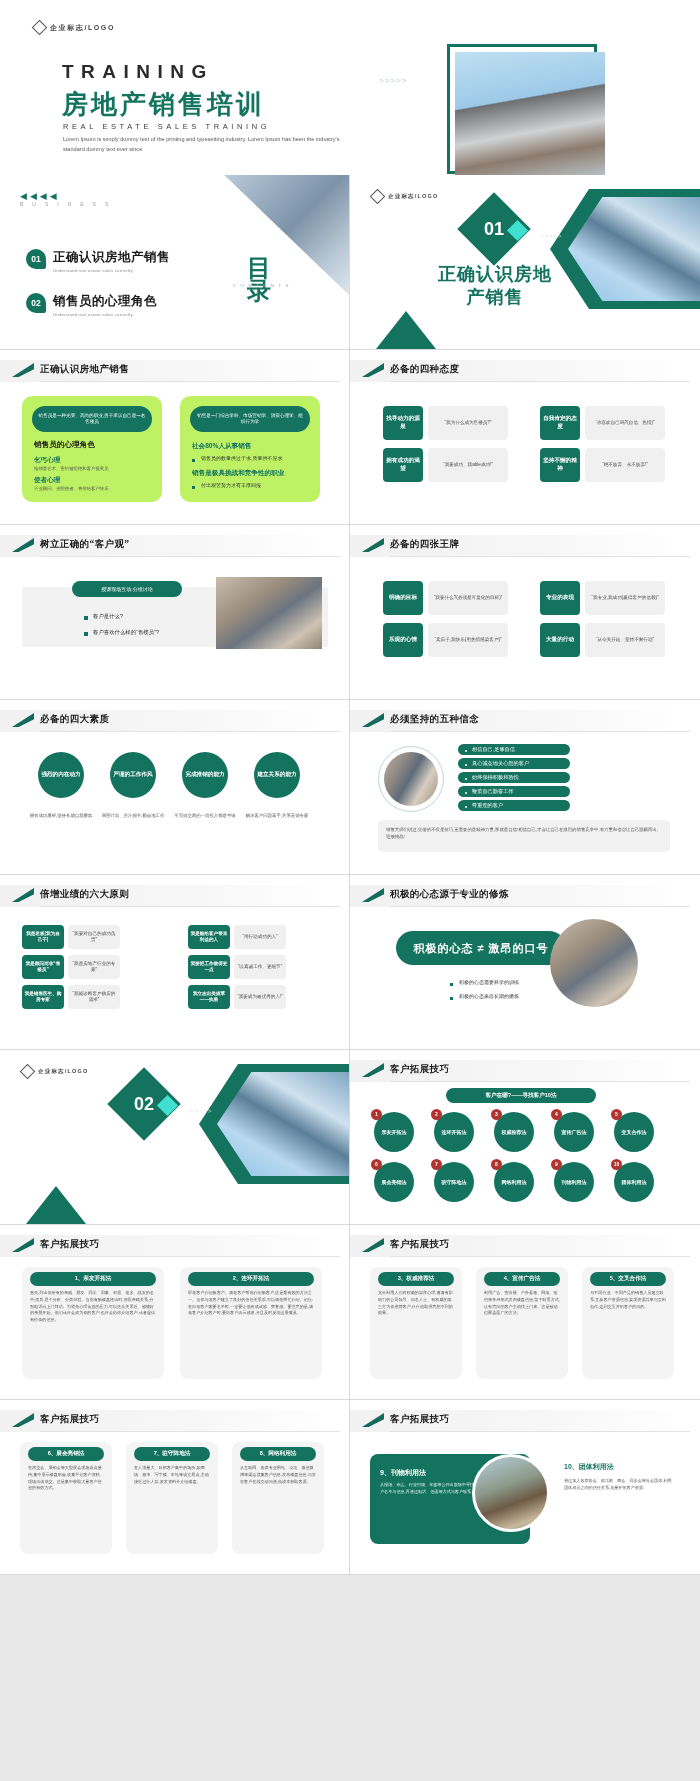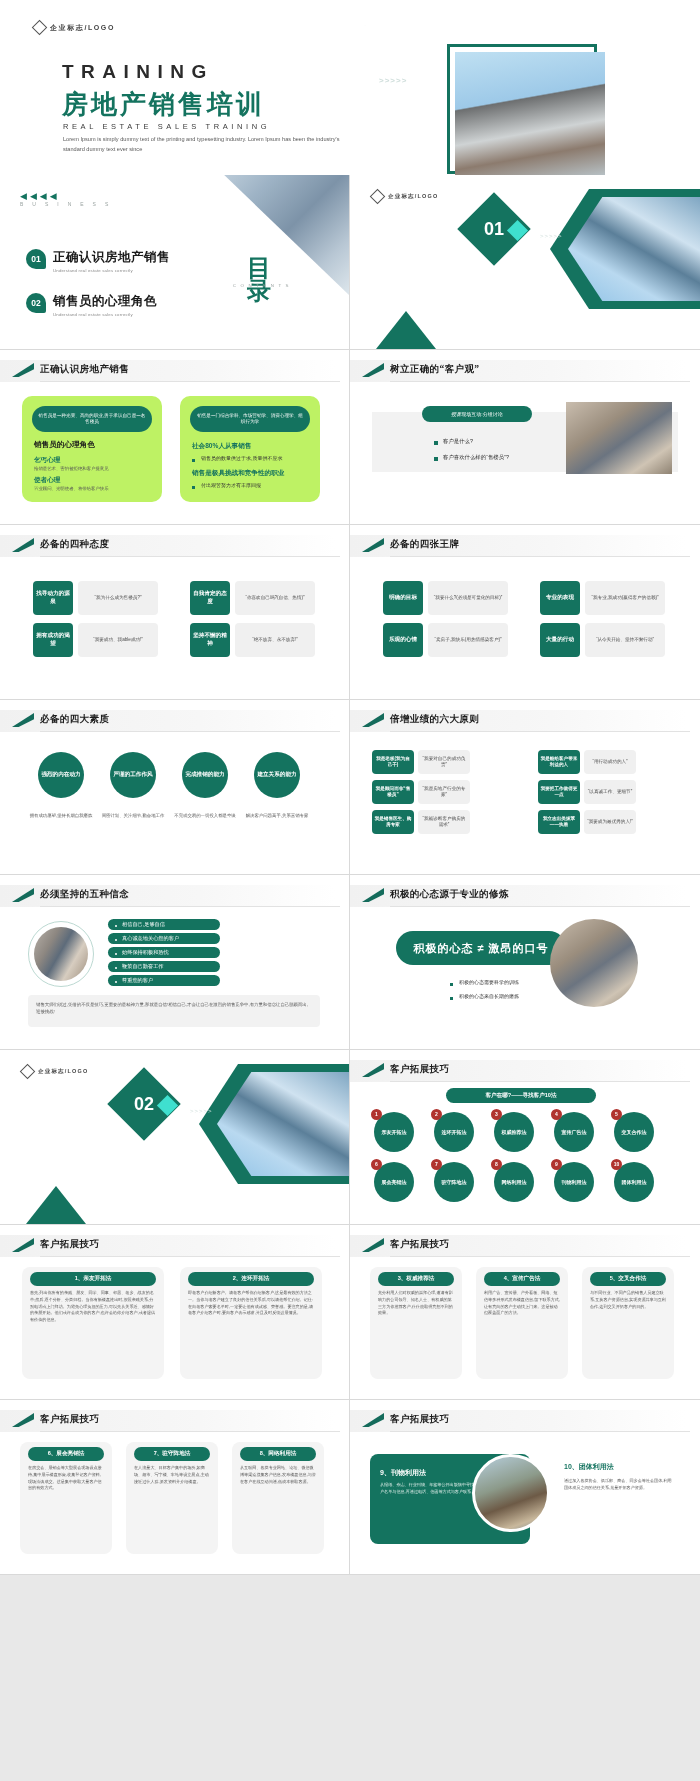--- a/index.html
+++ b/index.html
@@ -196,20 +196,22 @@
         <div class="dia"></div>
         <div class="txt" style="font-size:5.5px;letter-spacing:1.2px">企业标志/LOGO</div>
       </div>
       <div class="shape">
         <div class="chv"></div>
           <div class="pic ph-glass"></div>
       </div>
       <div class="diamond"></div>
       <div class="dacc"></div>
       <div class="dnum">01</div>
+      <div class="dttl" style="white-space:pre-line">正确认识房地
+产销售</div>
       <div class="botTri"></div>
       <div class="lilarrow">&gt;&gt;&gt;&gt;&gt;</div>
     </div>
 
     <div class="cell">
       <div class="sec-head">
         <div class="band"></div>
           <div class="tick"></div>
         <div class="ttl">正确认识房地产销售</div>
         <div class="rule"></div>
@@ -230,34 +232,20 @@
         <div class="pill" style="margin:10px 10px 0;height:26px;font-size:4.6px;padding:0 6px;">销售是一门综合学科、市场营销学、消费心理学、组织行为学</div>
         <div style="margin:10px 0 0 12px;">
           <div class="subh">社会80%人从事销售</div>
           <div class="bul" style="margin-top:4px">销售员的数量供过于求,质量供不应求</div>
         </div>
         <div style="margin:8px 0 0 12px;">
           <div class="subh">销售是极具挑战和竞争性的职业</div>
           <div class="bul" style="margin-top:4px">付出艰苦努力才有丰厚回报</div>
         </div>
       </div>
-    </div>
-
-    <div class="cell">
-      <div class="sec-head">
-        <div class="band"></div>
-          <div class="tick"></div>
-        <div class="ttl">树立正确的“客户观”</div>
-        <div class="rule"></div>
-      </div>
-      <div style="position:absolute;left:22px;top:62px;width:306px;height:60px;background:#f2f2f2;"></div>
-      <div class="pill" style="position:absolute;left:72px;top:56px;width:110px;height:16px;font-size:5px;">授课现场互动:分组讨论</div>
-      <div class="hsq" style="position:absolute;left:84px;top:88px;">客户是什么?</div>
-      <div class="hsq" style="position:absolute;left:84px;top:104px;">客户喜欢什么样的“售楼员”?</div>
-      <div class="ph-desk" style="position:absolute;left:216px;top:52px;width:106px;height:72px;"></div>
     </div>
 
     <div class="cell">
       <div class="sec-head">
         <div class="band"></div>
           <div class="tick"></div>
         <div class="ttl">必备的四种态度</div>
         <div class="rule"></div>
       </div>
       <div class="tag" style="position:absolute;left:33px;top:56px;width:40px;height:34px;">找寻动力的源泉</div>
@@ -267,20 +255,34 @@
       <div class="tag" style="position:absolute;left:33px;top:98px;width:40px;height:34px;">拥有成功的渴望</div>
       <div class="quote" style="position:absolute;left:78px;top:98px;width:80px;height:34px;">“我要成功、我able成功!”</div>
       <div class="tag" style="position:absolute;left:190px;top:98px;width:40px;height:34px;">坚持不懈的精神</div>
       <div class="quote" style="position:absolute;left:235px;top:98px;width:80px;height:34px;">“绝不放弃、永不放弃!”</div>
     </div>
 
     <div class="cell">
       <div class="sec-head">
         <div class="band"></div>
           <div class="tick"></div>
+        <div class="ttl">树立正确的“客户观”</div>
+        <div class="rule"></div>
+      </div>
+      <div style="position:absolute;left:22px;top:62px;width:306px;height:60px;background:#f2f2f2;"></div>
+      <div class="pill" style="position:absolute;left:72px;top:56px;width:110px;height:16px;font-size:5px;">授课现场互动:分组讨论</div>
+      <div class="hsq" style="position:absolute;left:84px;top:88px;">客户是什么?</div>
+      <div class="hsq" style="position:absolute;left:84px;top:104px;">客户喜欢什么样的“售楼员”?</div>
+      <div class="ph-desk" style="position:absolute;left:216px;top:52px;width:106px;height:72px;"></div>
+    </div>
+
+    <div class="cell">
+      <div class="sec-head">
+        <div class="band"></div>
+          <div class="tick"></div>
         <div class="ttl">必备的四张王牌</div>
         <div class="rule"></div>
       </div>
       <div class="tag" style="position:absolute;left:33px;top:56px;width:40px;height:34px;">明确的目标</div>
       <div class="quote" style="position:absolute;left:78px;top:56px;width:80px;height:34px;">“我要什么?(必须是可量化的目标)”</div>
       <div class="tag" style="position:absolute;left:190px;top:56px;width:40px;height:34px;">专业的表现</div>
       <div class="quote" style="position:absolute;left:235px;top:56px;width:80px;height:34px;">“我专业,我成功(赢得客户的信赖)”</div>
       <div class="tag" style="position:absolute;left:33px;top:98px;width:40px;height:34px;">乐观的心情</div>
       <div class="quote" style="position:absolute;left:78px;top:98px;width:80px;height:34px;">“卖房子,我快乐(用热情感染客户)”</div>
       <div class="tag" style="position:absolute;left:190px;top:98px;width:40px;height:34px;">大量的行动</div>
@@ -295,20 +297,38 @@
         <div class="rule"></div>
       </div>
       <div class="circ" style="position:absolute;left:38px;top:52px;width:46px;height:46px;">强烈的内在动力</div>
       <div class="body5" style="position:absolute;left:26px;top:112px;width:70px;text-align:center;">拥有成功愿望,坚持长期自我磨炼</div>
       <div class="circ" style="position:absolute;left:110px;top:52px;width:46px;height:46px;">严谨的工作作风</div>
       <div class="body5" style="position:absolute;left:98px;top:112px;width:70px;text-align:center;">周密计划、关注细节,勤奋地工作</div>
       <div class="circ" style="position:absolute;left:182px;top:52px;width:46px;height:46px;">完成推销的能力</div>
       <div class="body5" style="position:absolute;left:170px;top:112px;width:70px;text-align:center;">不完成交易的一切投入都是空谈</div>
       <div class="circ" style="position:absolute;left:254px;top:52px;width:46px;height:46px;">建立关系的能力</div>
       <div class="body5" style="position:absolute;left:242px;top:112px;width:70px;text-align:center;">解决客户问题高手,关系营销专家</div>
+    </div>
+
+    <div class="cell">
+      <div class="sec-head">
+        <div class="band"></div>
+          <div class="tick"></div>
+        <div class="ttl">必须坚持的五种信念</div>
+        <div class="rule"></div>
+      </div>
+      <div style="position:absolute;left:28px;top:46px;width:66px;height:66px;border-radius:50%;border:1px solid #bcd9d2;"></div>
+      <div class="ph-hands" style="position:absolute;left:34px;top:52px;width:54px;height:54px;border-radius:50%;"></div>
+      <div class="bar" style="position:absolute;left:108px;top:44px;width:112px;height:11px;">相信自己,足够自信</div>
+      <div class="bar" style="position:absolute;left:108px;top:58px;width:112px;height:11px;">真心诚意地关心您的客户</div>
+      <div class="bar" style="position:absolute;left:108px;top:72px;width:112px;height:11px;">始终保持积极和热忱</div>
+      <div class="bar" style="position:absolute;left:108px;top:86px;width:112px;height:11px;">鞭策自己勤奋工作</div>
+      <div class="bar" style="position:absolute;left:108px;top:100px;width:112px;height:11px;">尊重您的客户</div>
+      <div style="position:absolute;left:28px;top:120px;width:292px;height:32px;background:#f2f2f2;border-radius:4px;"></div>
+      <div class="body5" style="position:absolute;left:36px;top:126px;width:276px;">销售大师们说过,凭借的不仅是技巧,更重要的是精神力量,那就是自信!相信自己,才会让自己在激烈的销售竞争中,有力量和信念让自己脱颖而出,迎接挑战!</div>
     </div>
 
     <div class="cell">
       <div class="sec-head">
         <div class="band"></div>
           <div class="tick"></div>
         <div class="ttl">倍增业绩的六大原则</div>
         <div class="rule"></div>
       </div>
       <div class="tag" style="position:absolute;left:22px;top:50px;width:42px;height:24px;font-size:4.6px;">我是老板(我为自己干)</div>
@@ -322,38 +342,20 @@
       <div class="tag" style="position:absolute;left:188px;top:80px;width:42px;height:24px;font-size:4.6px;">我要把工作做得更一点</div>
       <div class="quote" style="position:absolute;left:234px;top:80px;width:52px;height:24px;">“以真诚工作、更细节”</div>
       <div class="tag" style="position:absolute;left:188px;top:110px;width:42px;height:24px;font-size:4.6px;">我立志出类拔萃——执着</div>
       <div class="quote" style="position:absolute;left:234px;top:110px;width:52px;height:24px;">“我要成为最优秀的人!”</div>
     </div>
 
     <div class="cell">
       <div class="sec-head">
         <div class="band"></div>
           <div class="tick"></div>
-        <div class="ttl">必须坚持的五种信念</div>
-        <div class="rule"></div>
-      </div>
-      <div style="position:absolute;left:28px;top:46px;width:66px;height:66px;border-radius:50%;border:1px solid #bcd9d2;"></div>
-      <div class="ph-hands" style="position:absolute;left:34px;top:52px;width:54px;height:54px;border-radius:50%;"></div>
-      <div class="bar" style="position:absolute;left:108px;top:44px;width:112px;height:11px;">相信自己,足够自信</div>
-      <div class="bar" style="position:absolute;left:108px;top:58px;width:112px;height:11px;">真心诚意地关心您的客户</div>
-      <div class="bar" style="position:absolute;left:108px;top:72px;width:112px;height:11px;">始终保持积极和热忱</div>
-      <div class="bar" style="position:absolute;left:108px;top:86px;width:112px;height:11px;">鞭策自己勤奋工作</div>
-      <div class="bar" style="position:absolute;left:108px;top:100px;width:112px;height:11px;">尊重您的客户</div>
-      <div style="position:absolute;left:28px;top:120px;width:292px;height:32px;background:#f2f2f2;border-radius:4px;"></div>
-      <div class="body5" style="position:absolute;left:36px;top:126px;width:276px;">销售大师们说过,凭借的不仅是技巧,更重要的是精神力量,那就是自信!相信自己,才会让自己在激烈的销售竞争中,有力量和信念让自己脱颖而出,迎接挑战!</div>
-    </div>
-
-    <div class="cell">
-      <div class="sec-head">
-        <div class="band"></div>
-          <div class="tick"></div>
         <div class="ttl">积极的心态源于专业的修炼</div>
         <div class="rule"></div>
       </div>
       <div class="pill" style="position:absolute;left:46px;top:56px;width:170px;height:34px;font-size:11px;font-weight:bold;letter-spacing:1px;border-radius:19px;">积极的心态  ≠  激昂的口号</div>
       <div class="ph-desk" style="position:absolute;left:200px;top:44px;width:88px;height:88px;border-radius:50%;"></div>
       <div class="bul" style="position:absolute;left:100px;top:104px;">积极的心态需要科学的训练</div>
       <div class="bul" style="position:absolute;left:100px;top:118px;">积极的心态来自长期的磨炼</div>
     </div>
 
     <div class="cell div-s">

